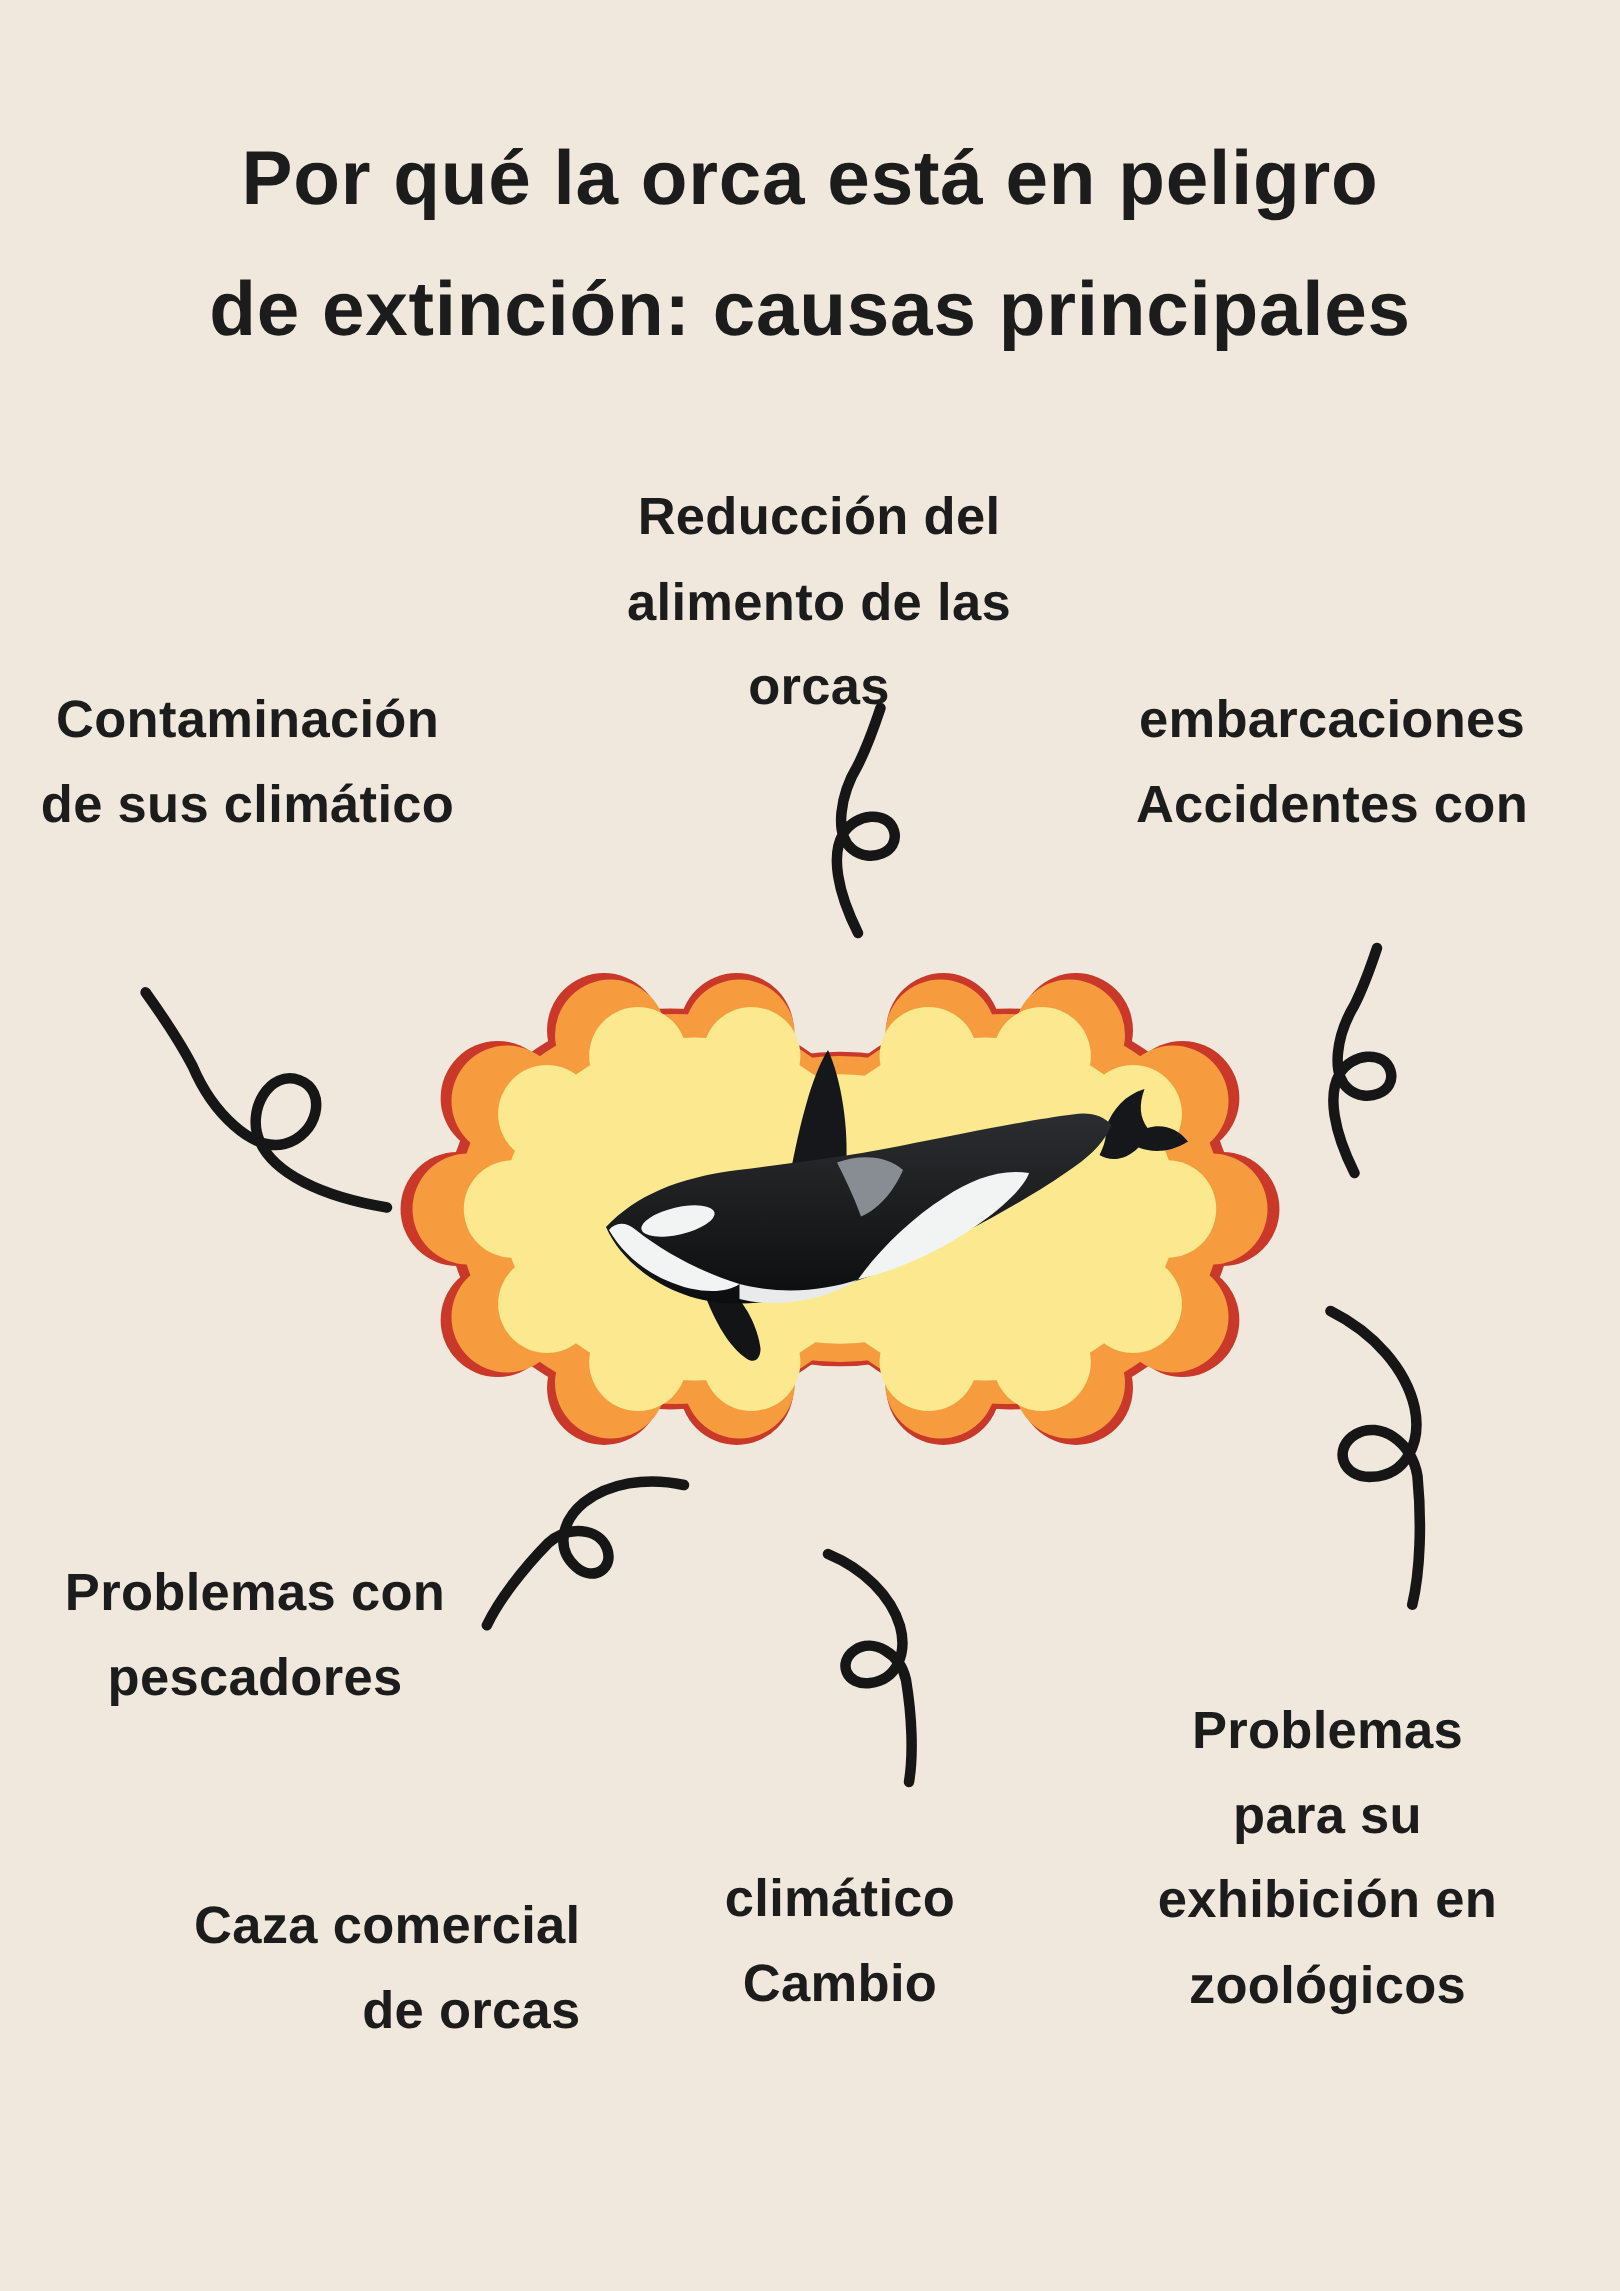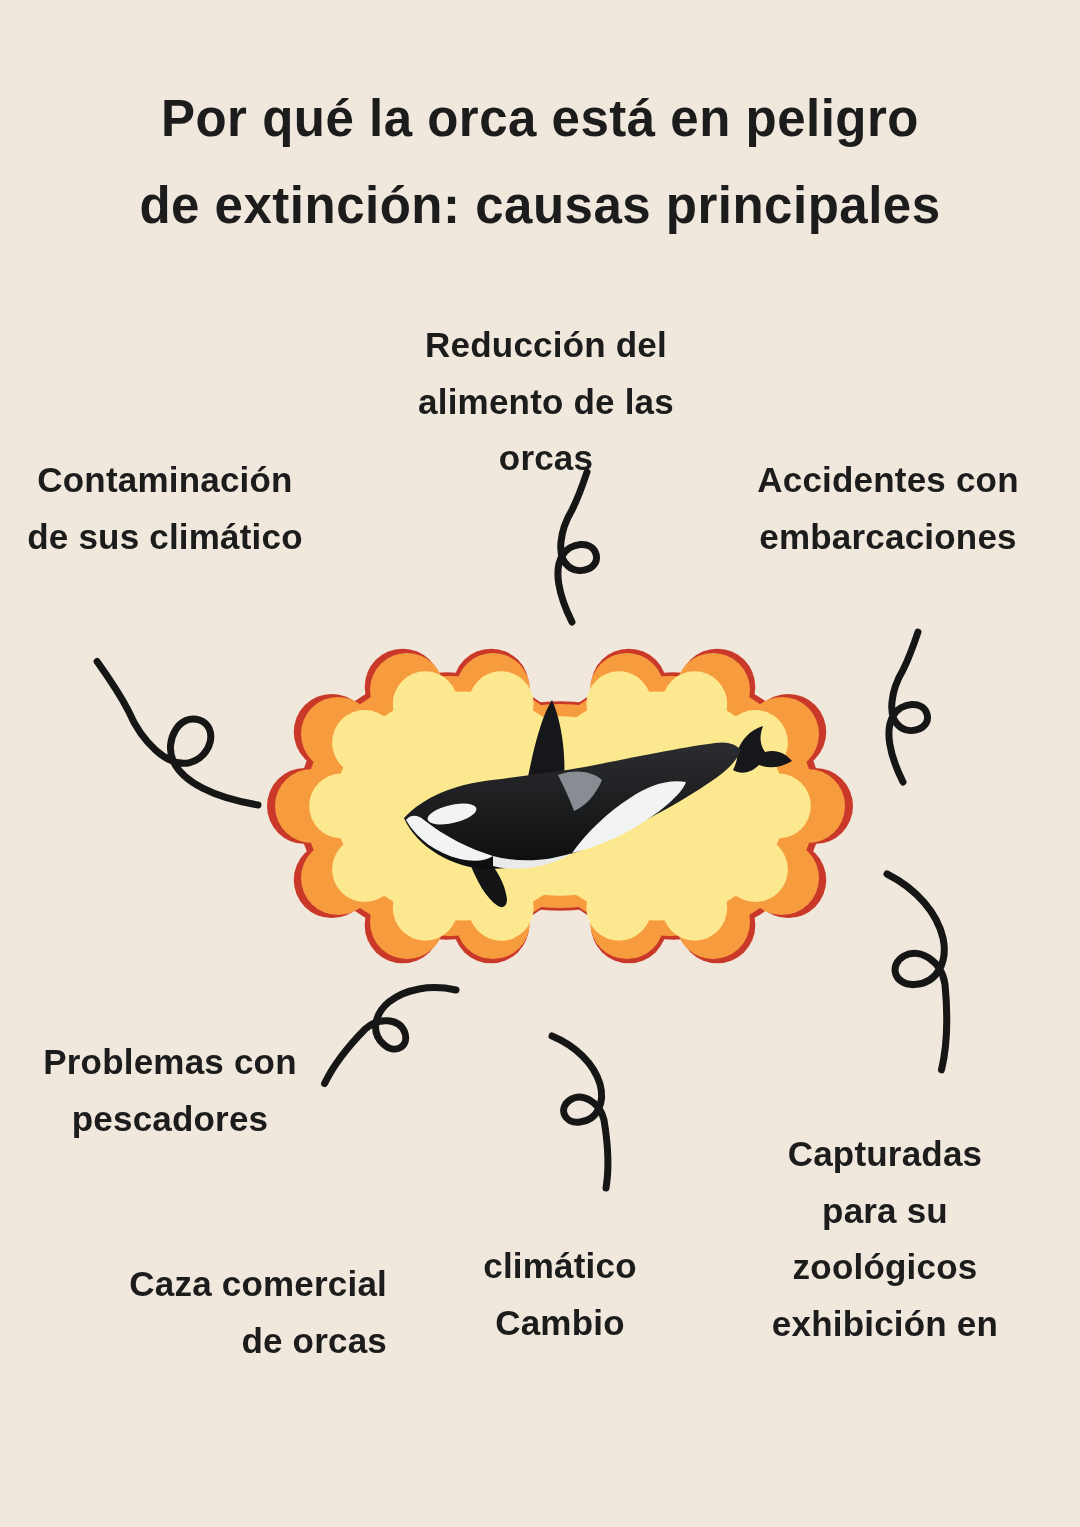--- a/index.html
+++ b/index.html
@@ -101,37 +101,37 @@
   <div>alimento de las</div>
   <div>orcas</div>
 </div>
 
 <div class="label" id="lbl-contaminacion">
   <div>Contaminación</div>
   <div>de sus climático</div>
 </div>
 
 <div class="label" id="lbl-accidentes">
+  <div>embarcaciones</div>
   <div>Accidentes con</div>
-  <div>embarcaciones</div>
 </div>
 
 <div class="label" id="lbl-problemas">
   <div>Problemas con</div>
   <div>pescadores</div>
 </div>
 
 <div class="label" id="lbl-caza">
   <div>Caza comercial</div>
   <div>de orcas</div>
 </div>
 
 <div class="label" id="lbl-cambio">
   <div>climático</div>
   <div>Cambio</div>
 </div>
 
 <div class="label" id="lbl-capturadas">
-  <div>Capturadas</div>
+  <div>Problemas</div>
   <div>para su</div>
+  <div>exhibición en</div>
   <div>zoológicos</div>
-  <div>exhibición en</div>
 </div>
 
 </body></html>

